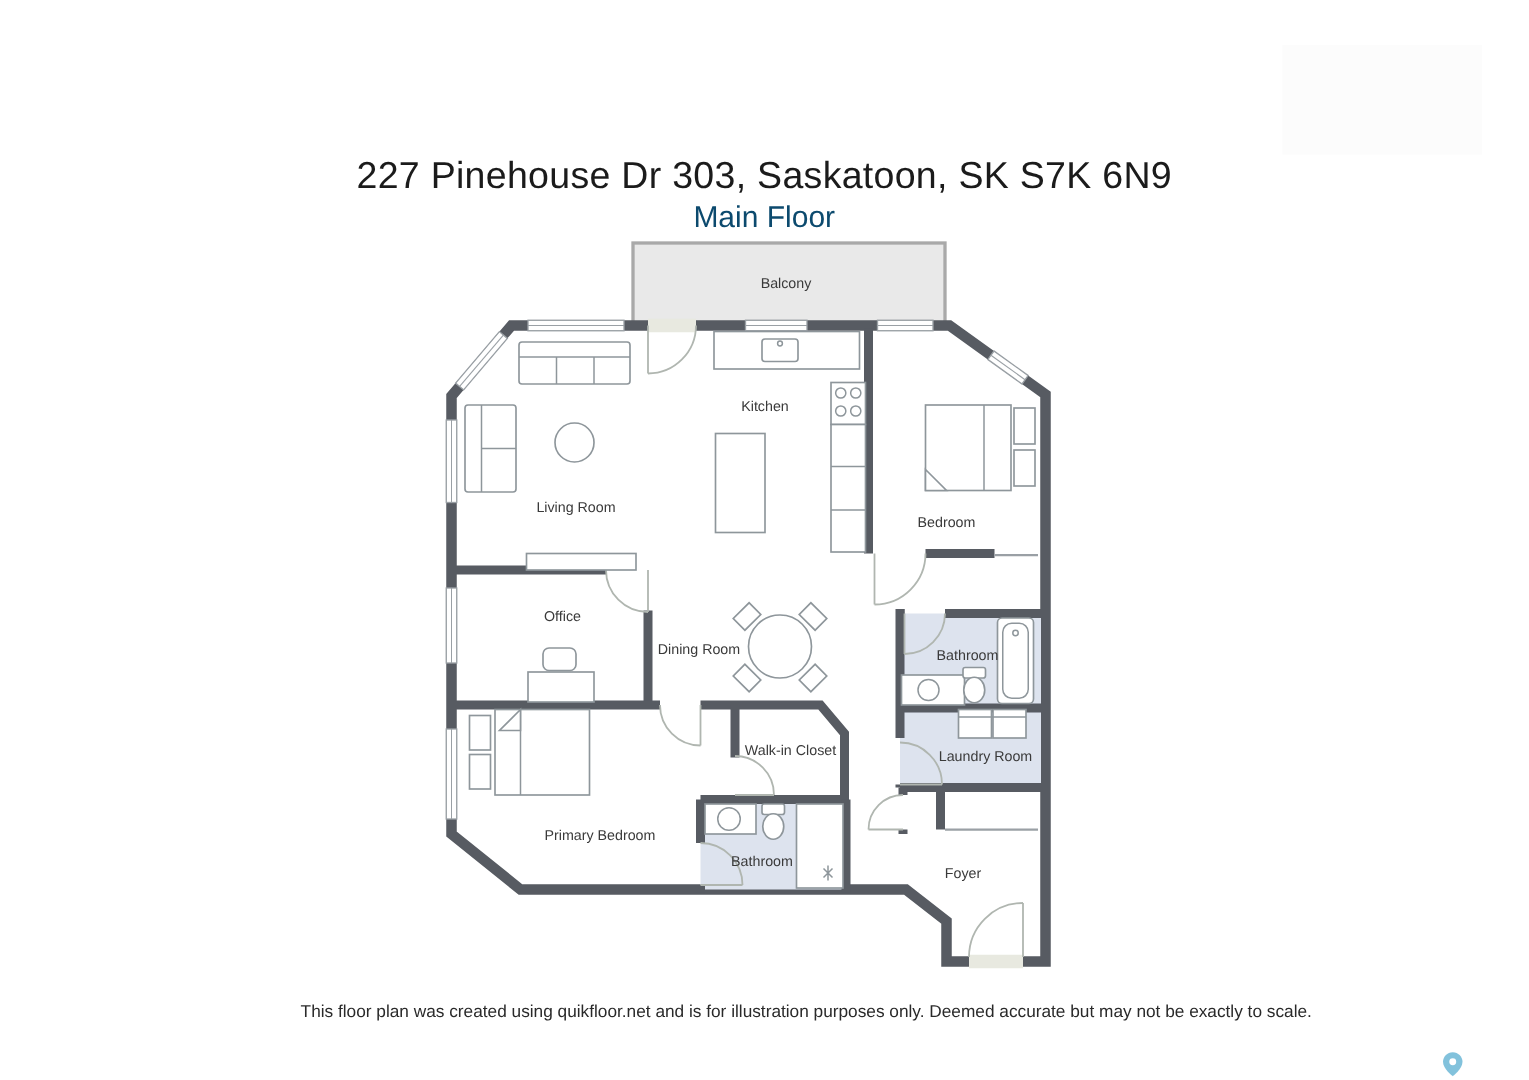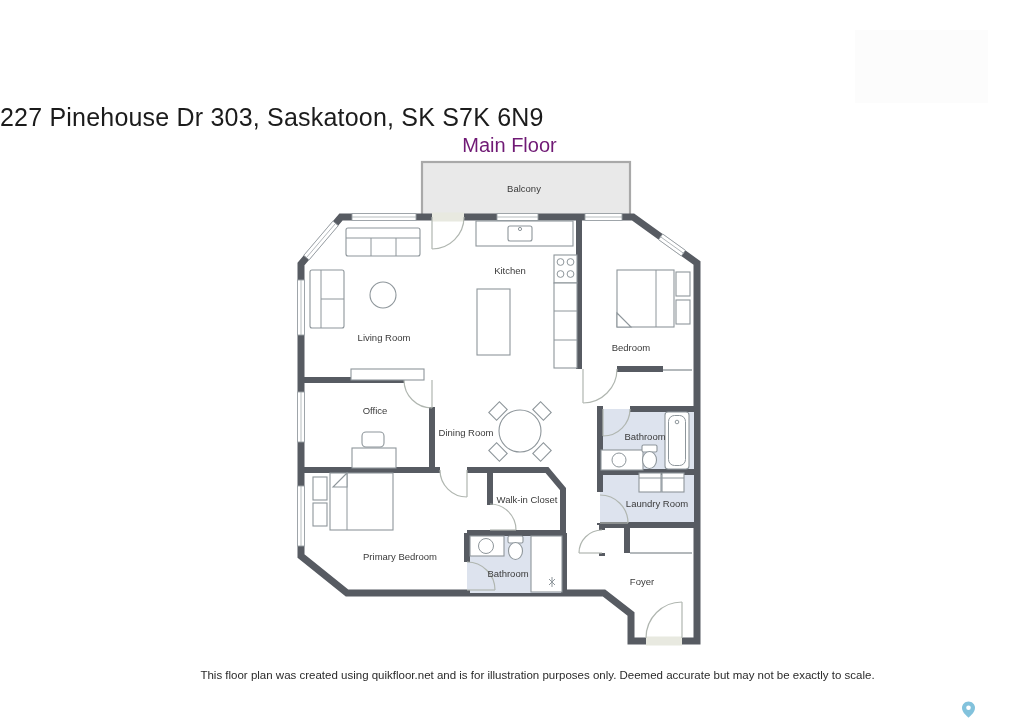--- a/index.html
+++ b/index.html
@@ -1,21 +1,21 @@
 <!DOCTYPE html>
 <html><head>
 <meta charset="utf-8">
 <style>
   html,body{margin:0;padding:0;background:#ffffff;}
   #page{position:relative;width:1019px;height:720px;background:#ffffff;overflow:hidden;
         font-family:"Liberation Sans", sans-serif;}
-  .title{position:absolute;top:103px;left:0;width:100%;
+  .title{position:absolute;top:103px;left:0;width:100%;text-align:center;
          font-size:25px;color:#1b1b1b;letter-spacing:0.2px;}
   .subtitle{position:absolute;top:134px;left:0;width:100%;text-align:center;
-            font-size:20px;color:#701a75;}
+            font-size:20px;color:#0c4a6e;}
   .disclaimer{position:absolute;top:669px;left:0;width:100%;text-align:center;
               font-size:11.5px;color:#2a2a2a;margin-left:28px;}
   .watermark{position:absolute;left:855px;top:30px;width:133px;height:73px;
              background:#fcfcfc;}
   svg text{font-family:"Liberation Sans", sans-serif;font-size:9.5px;fill:#3a3a3a;}
   svg .room-label{text-anchor:middle;}
   .wall{stroke:#575b62;fill:none;}
   .furn{fill:#ffffff;stroke:#8e969b;stroke-width:1.1;}
   .furnline{stroke:#8e969b;stroke-width:1;fill:none;}
   .door{stroke:#b0b6b0;stroke-width:1.2;fill:none;}

